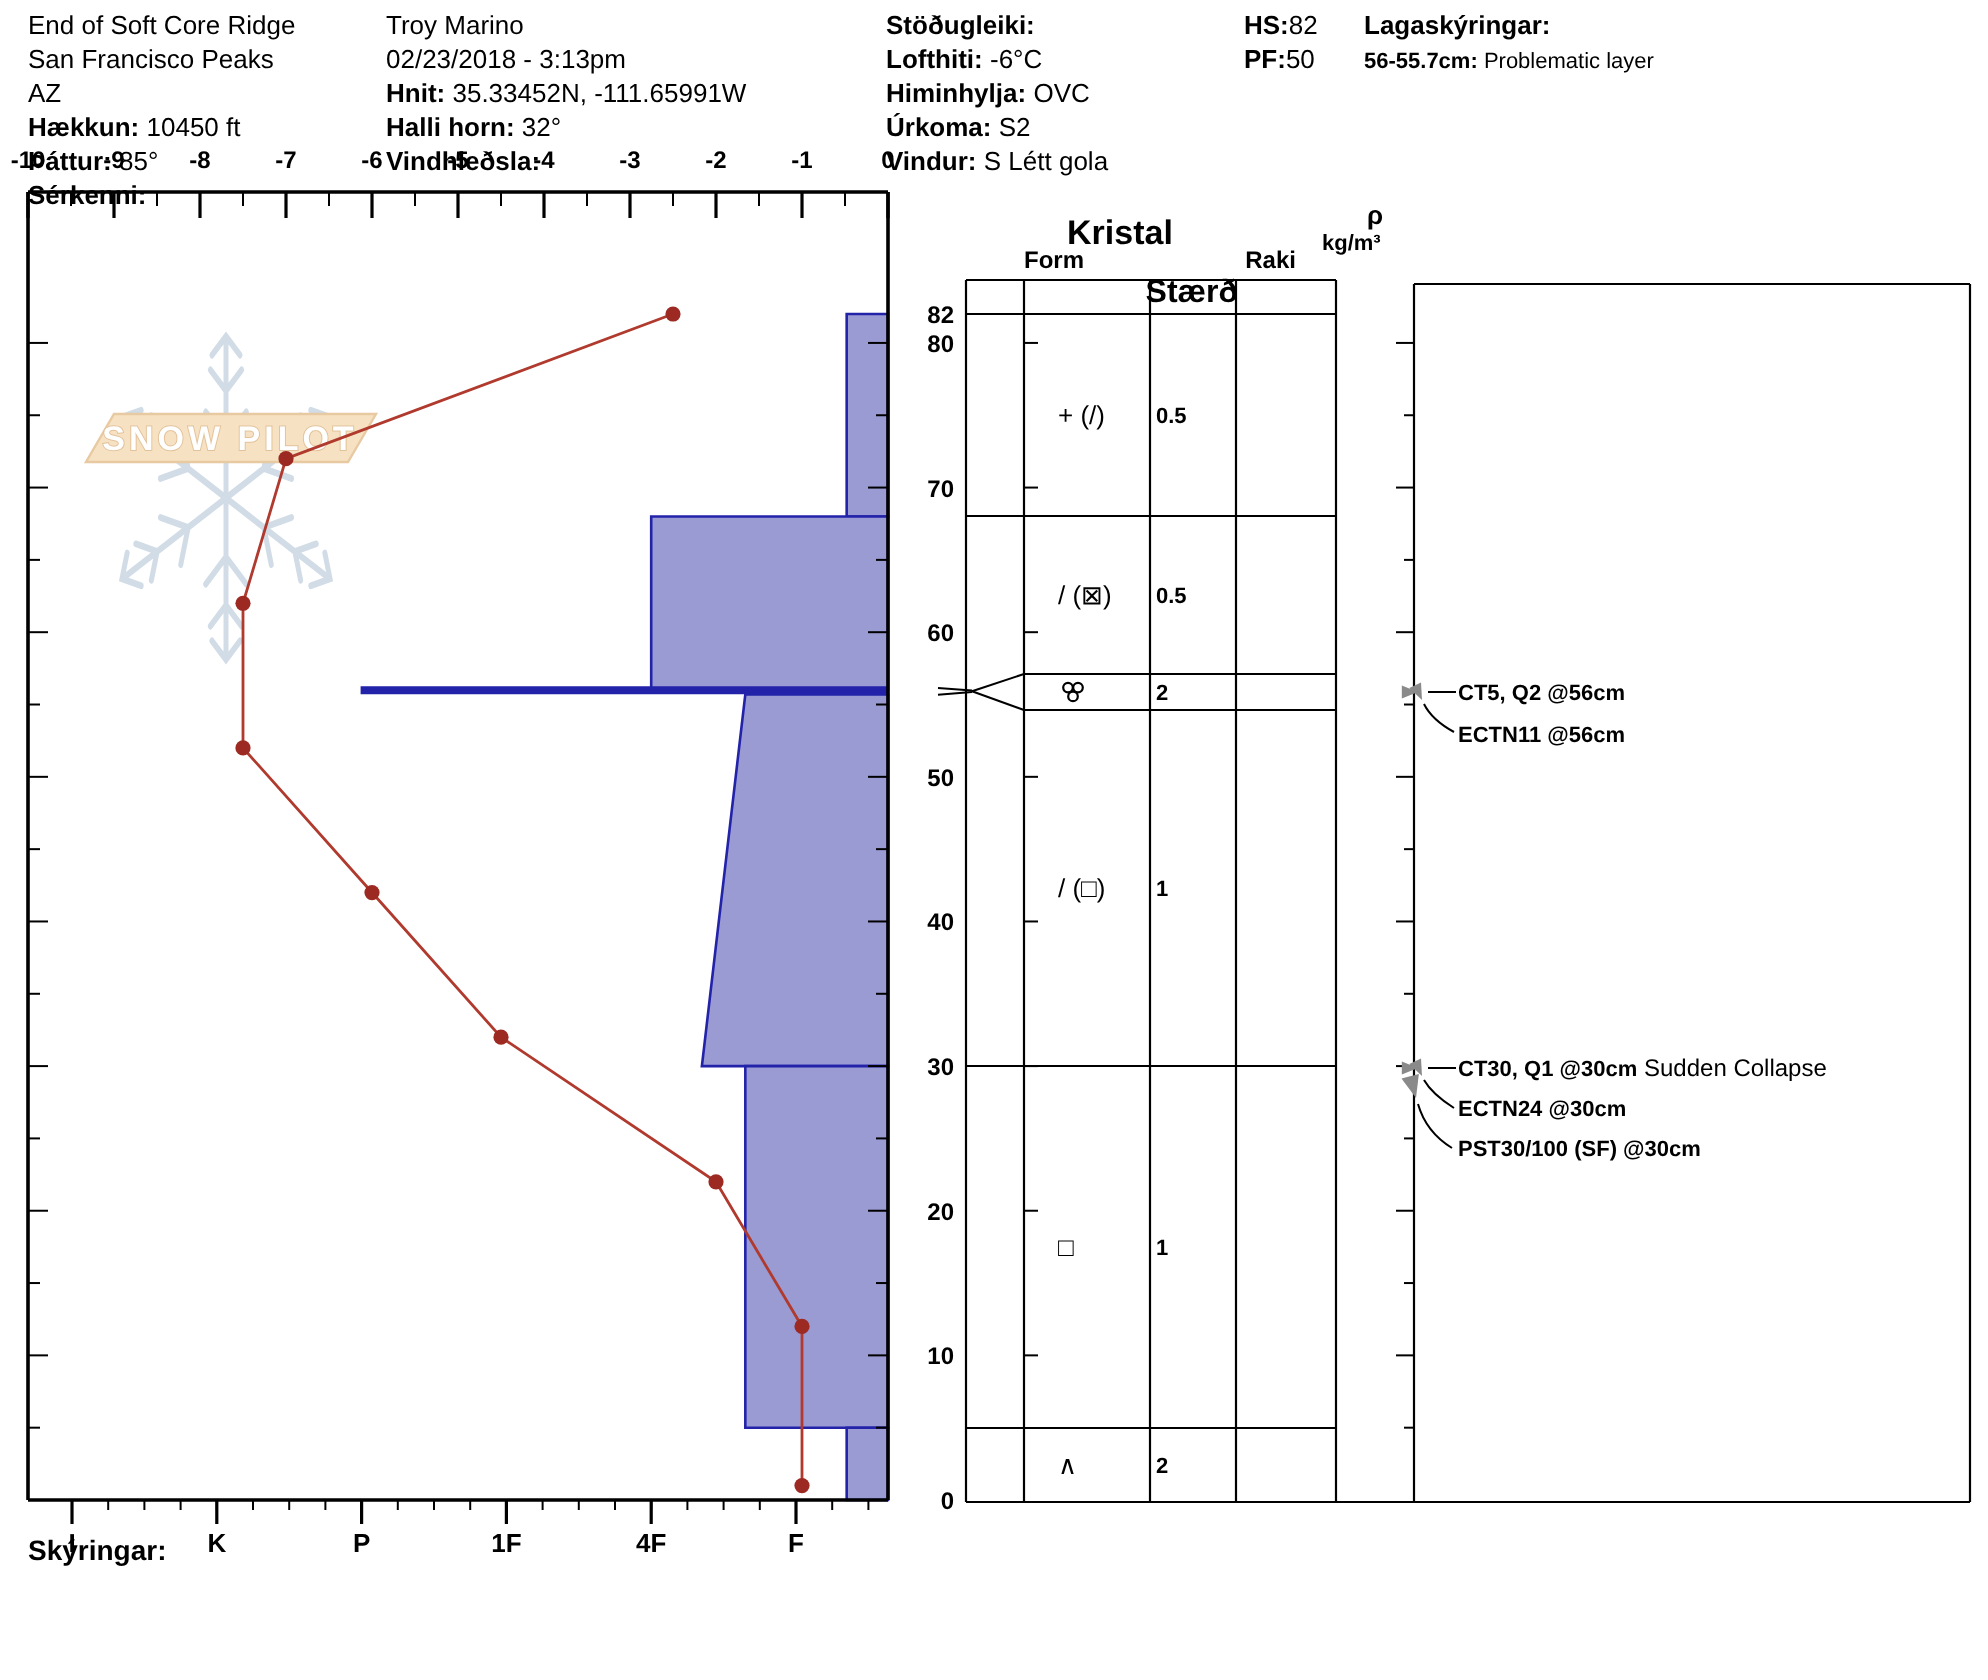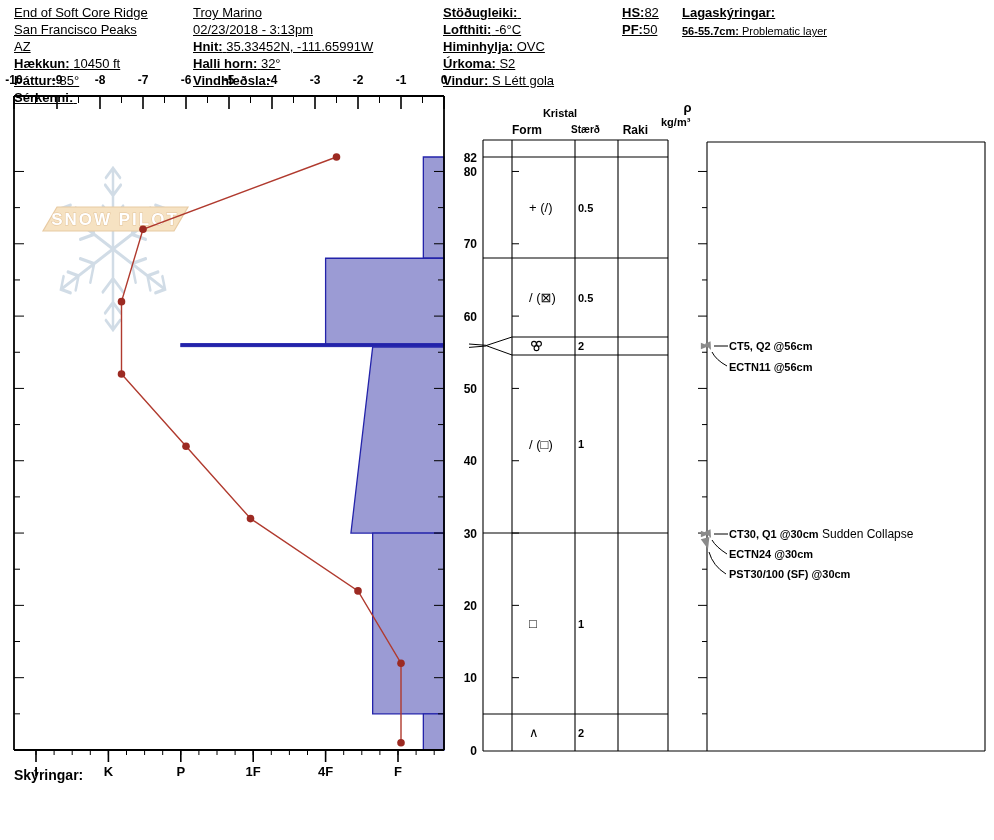--- a/index.html
+++ b/index.html
@@ -1,18 +1,18 @@
 <!DOCTYPE html>
 <html><head>
 <meta charset="utf-8">
 <style>
   html,body{margin:0;padding:0;background:#fff;}
   #stage{position:relative;width:994px;height:840px;background:#fff;overflow:hidden;
          font-family:"Liberation Sans",sans-serif;color:#000;}
-  .hline{position:absolute;white-space:nowrap;font-size:13px;line-height:17px;text-decoration:underline;}
+  .hline{position:absolute;white-space:nowrap;font-size:13px;line-height:17px;}
   .hline b{font-weight:bold;}
   .small{font-size:11px;}
   .th{position:absolute;font-weight:bold;white-space:nowrap;}
   #profile{position:absolute;left:0;top:0;}
 </style>
 </head>
 <body>
 <div id="stage">
 
   <div class="hline" style="left:14px;top:4px">End of Soft Core Ridge</div>
@@ -33,23 +33,23 @@
   <div class="hline" style="left:443px;top:38px"><b>Himinhylja:</b>&nbsp;<span>OVC</span></div>
   <div class="hline" style="left:443px;top:55px"><b>Úrkoma:</b>&nbsp;<span>S2</span></div>
   <div class="hline" style="left:443px;top:72px"><b>Vindur:</b>&nbsp;<span>S Létt gola</span></div>
 
   <div class="hline" style="left:622px;top:4px"><b>HS:</b><span>82</span></div>
   <div class="hline" style="left:622px;top:21px"><b>PF:</b><span>50</span></div>
 
   <div class="hline" style="left:682px;top:4px"><b>Lagaskýringar:</b></div>
   <div class="hline small" style="left:682px;top:23px"><b>56-55.7cm:</b>&nbsp;<span>Problematic layer</span></div>
 
-  <div class="th" style="left:500px;top:107px;width:120px;text-align:center;font-size:11px">Kristal</div>
+  <div class="th" style="left:500px;top:107px;width:120px;text-align:center;font-size:17px">Kristal</div>
   <div class="th" style="left:512px;top:123px;width:63px;font-size:12px">Form</div>
-  <div class="th" style="left:571px;top:124px;width:48px;text-align:left;font-size:10px">Stærð</div>
+  <div class="th" style="left:571px;top:138px;width:48px;text-align:right;font-size:16px">Stærð</div>
   <div class="th" style="left:606px;top:123px;width:42px;text-align:right;font-size:12px">Raki</div>
   <div class="th" style="left:668px;top:100px;width:39px;text-align:center;font-size:13px">ρ</div>
   <div class="th" style="left:661px;top:116px;width:52px;text-align:left;font-size:11px">kg/m³</div>
 
   <div class="th" style="left:14px;top:767px;font-size:14px">Skýringar:</div>
 
   <svg id="profile" width="994" height="840">
       <g opacity="0.8">
         <g transform="translate(113,249) scale(0.78,1.05)" stroke="#c6d4e1" stroke-width="3.2" fill="none" stroke-linecap="round">
           <path d="M0,0 L0,-76 M0,-28 L-13,-41 M0,-28 L13,-41 M0,-51 L-10,-61 M0,-51 L10,-61 M-9,-68 L0,-77 L9,-68" transform="rotate(0)"></path>

